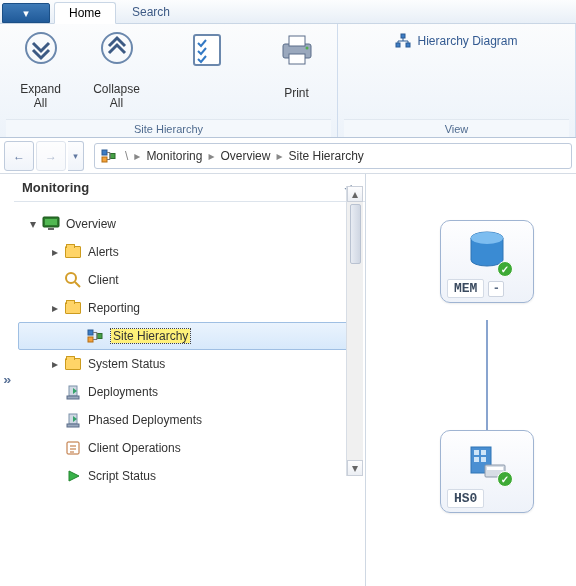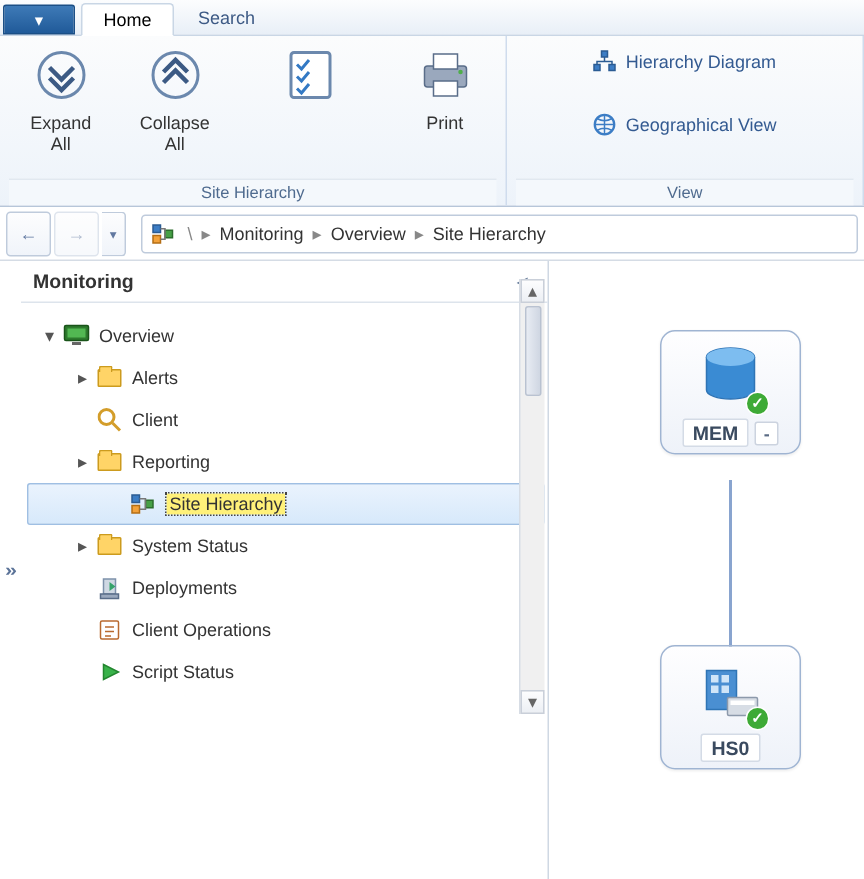--- a/index.html
+++ b/index.html
@@ -87,21 +87,21 @@
     width: 72px;
     height: 80px;
     display: flex;
     flex-direction: column;
     align-items: center;
     justify-content: flex-start;
     text-align: center;
     border-radius: 3px;
   }
   .big-btn .bi-ic { width: 40px; height: 40px; display:flex; align-items:center; justify-content:center; margin-top: 2px; }
-  .big-btn .bi-lb { font-size: 12px; line-height: 14px; color: #333; margin-top: 5px; white-space: pre-line; }
+  .big-btn .bi-lb { font-size: 12px; line-height: 14px; color: #333; margin-top: 16px; white-space: pre-line; }
 
   .small-btn-col { display:flex; flex-direction:column; padding-top:4px; gap:20px;}
   .small-btn {
     height: 22px;
     display: flex;
     align-items: center;
     padding: 0 6px;
     border-radius: 3px;
     white-space: nowrap;
     color: #335a91;
@@ -257,21 +257,22 @@
     border-radius:50%;
     display:flex; align-items:center; justify-content:center;
     color:#fff; font-size:10px; font-weight:bold;
   }
   .node-label-row {
     margin-top: 4px;
     display:flex;
     align-items:center;
     gap:4px;
     width:100%;
-    justify-content:center;
+    justify-content:flex-start;
+    font-family:Liberation Mono, monospace;
   }
   .node-label {
     font-size: 13px;
     font-weight:600;
     color:#3a4a5f;
     border:1px solid #d4dbe6;
     padding: 1px 6px;
     border-radius:2px;
     background:#fff;
   }
@@ -361,29 +362,20 @@
       <div class="small-btn">
         <span class="si-ic">
           <svg width="16" height="16" viewBox="0 0 16 16">
               <rect x="6" y="1" width="4" height="4" fill="#3c7dc5" stroke="#2a5b93"></rect>
               <rect x="1" y="10" width="4" height="4" fill="#3c7dc5" stroke="#2a5b93"></rect>
               <rect x="11" y="10" width="4" height="4" fill="#3c7dc5" stroke="#2a5b93"></rect>
               <path d="M8 5 v3 M8 8 H3 V10 M8 8 H13 V10" fill="none" stroke="#2a5b93"></path>
             </svg>
         </span>
         <span>Hierarchy Diagram</span>
-      </div>
-      <div class="small-btn">
-        <span class="si-ic">
-          <svg width="16" height="16" viewBox="0 0 16 16">
-              <circle cx="8" cy="8" r="6.5" fill="none" stroke="#3c7dc5" stroke-width="1.5"></circle>
-              <path d="M8 1.5 v13 M1.5 8 h13 M3 4 q5 3 10 0 M3 12 q5 -3 10 0" fill="none" stroke="#3c7dc5"></path>
-            </svg>
-        </span>
-        <span>Geographical View</span>
       </div>
     </div>
     <div class="ribbon-group-label">View</div>
   </div>
 </div>
 
 <div class="navbar">
   <div class="nav-arrow">
     <span>←</span>
   </div>
@@ -499,20 +491,32 @@
               <path d="M8 4 l4 3 l-4 3 z" fill="#36a36b"></path>
             </svg>
           </span>
           <span class="tree-lb">Deployments</span>
         </div>
         <div class="tree-row">
           <span class="tree-indent" style="width: 30px;"></span>
           <span class="tree-exp"></span>
           <span class="tree-ic">
             <svg width="16" height="16" viewBox="0 0 16 16">
+              <rect x="4" y="2" width="8" height="10" fill="#cfd8e3" stroke="#7d91aa"></rect>
+              <rect x="2" y="12" width="12" height="3" fill="#9aa8bd" stroke="#5a6d89"></rect>
+              <path d="M8 4 l4 3 l-4 3 z" fill="#36a36b"></path>
+            </svg>
+          </span>
+          <span class="tree-lb">Phased Deployments</span>
+        </div>
+        <div class="tree-row">
+          <span class="tree-indent" style="width: 30px;"></span>
+          <span class="tree-exp"></span>
+          <span class="tree-ic">
+            <svg width="16" height="16" viewBox="0 0 16 16">
               <rect x="2" y="2" width="12" height="12" rx="1" fill="#fff" stroke="#b96a2f"></rect>
               <path d="M5 6 h6 M5 9 h6 M5 12 h4" stroke="#b96a2f"></path>
             </svg>
           </span>
           <span class="tree-lb">Client Operations</span>
         </div>
         <div class="tree-row">
           <span class="tree-indent" style="width: 30px;"></span>
           <span class="tree-exp"></span>
           <span class="tree-ic">

